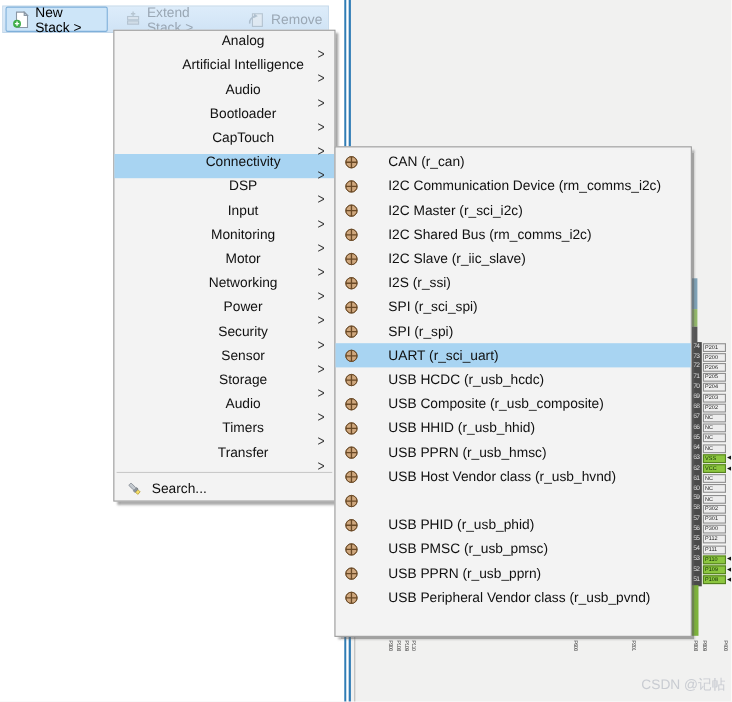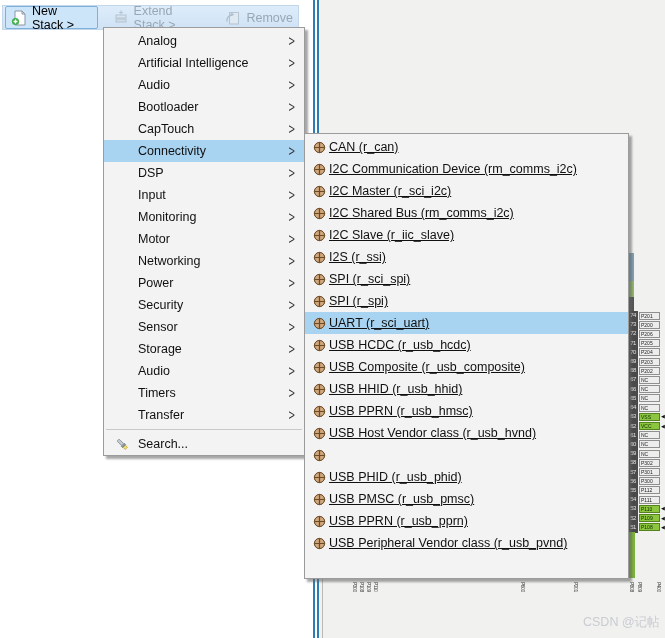--- a/index.html
+++ b/index.html
@@ -18,27 +18,27 @@
   .tb-btn{display:flex;align-items:center;gap:5px;height:21px;padding:0 5px;font-size:12.5px;border-radius:2px;}
   .tb-btn.active{background:#cde5f8;border:1px solid #7fb0da;color:#000;}
   .tb-btn.disabled{color:#9aa7b4;}
   .tb-icon{width:16px;height:16px;display:flex;}
 
   
   .menu{position:absolute;background:#f3f3f3;border:1px solid #9b9b9b;box-sizing:border-box;
         box-shadow:3px 3px 2px rgba(95,95,95,.55);padding:2px 0;}
   #menu1{left:103px;top:27px;width:202px;height:429px;z-index:10;}
   #menu2{left:304px;top:133px;width:325px;height:446px;z-index:11;}
-  .m1-item{display:flex;align-items:center;height:22px;padding-left:34px;font-size:12.5px;color:#101010;}
+  .m1-item{display:flex;align-items:center;height:22px;padding-left:34px;font-size:12.5px;color:#101010;flex-direction:column;}
   .m1-item.sel,.m2-item.sel{background:var(--menu-highlight,#a8d4f2);}
   .m1-arrow{margin-left:auto;margin-right:9px;font-size:11px;color:#333;transform:scaleY(1.25);}
   .m1-sep{height:1px;background:#c9c9c9;margin:3px 2px;}
   .m1-search{display:flex;align-items:center;height:22px;padding-left:34px;font-size:12.5px;color:#101010;position:relative;}
   .m1-search .tb-icon{position:absolute;left:11px;top:4px;width:14px;height:14px;}
-  .m2-item{display:flex;align-items:center;height:22px;padding:0 8px;gap:2px;font-size:12.5px;color:#101010;text-decoration:underline;}
+  .m2-item{display:flex;align-items:center;height:22px;padding:0 8px;gap:26px;font-size:12.5px;color:#101010;}
   .m2-icon{width:14px;height:14px;flex:0 0 auto;display:flex;align-items:center;}
 
   
   .sliver{position:absolute;left:628px;width:6px;}
   .chip-strip{position:absolute;left:628px;top:311px;width:10px;height:222px;background:#4a4a4a;}
   .pin-num{position:absolute;left:628px;width:10px;height:9px;font-size:6px;line-height:9px;
            color:#e2e2e2;text-align:center;letter-spacing:-0.5px;}
   .pin-box{position:absolute;left:639px;width:21px;height:8px;box-sizing:border-box;
            background:#ededed;border:1px solid #8f8f8f;font-size:5px;line-height:6px;
            color:#222;padding-left:1px;overflow:hidden;}

